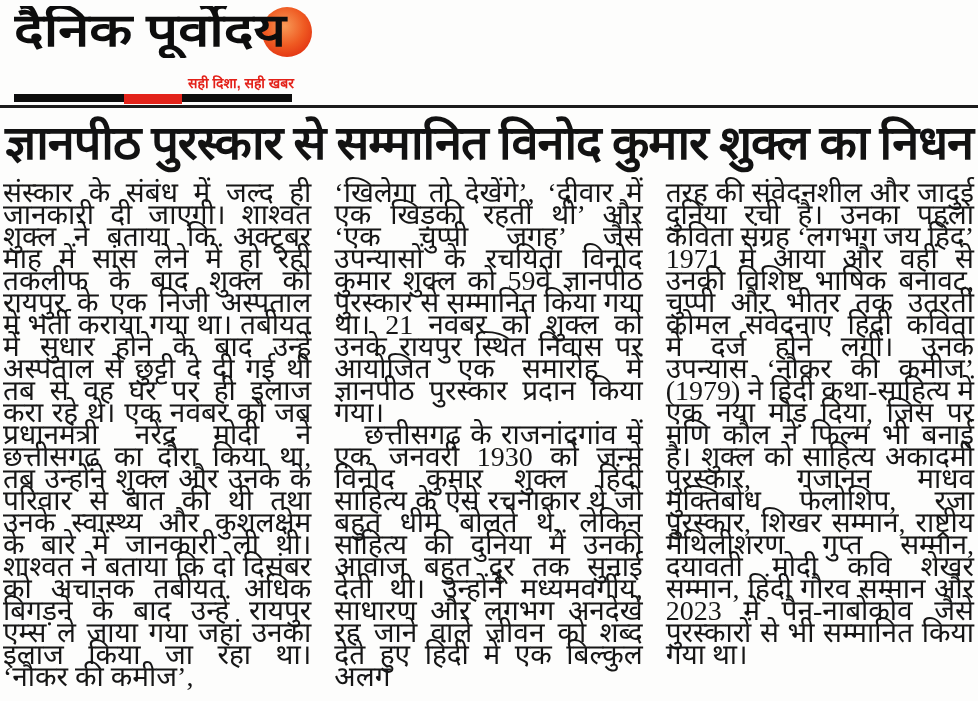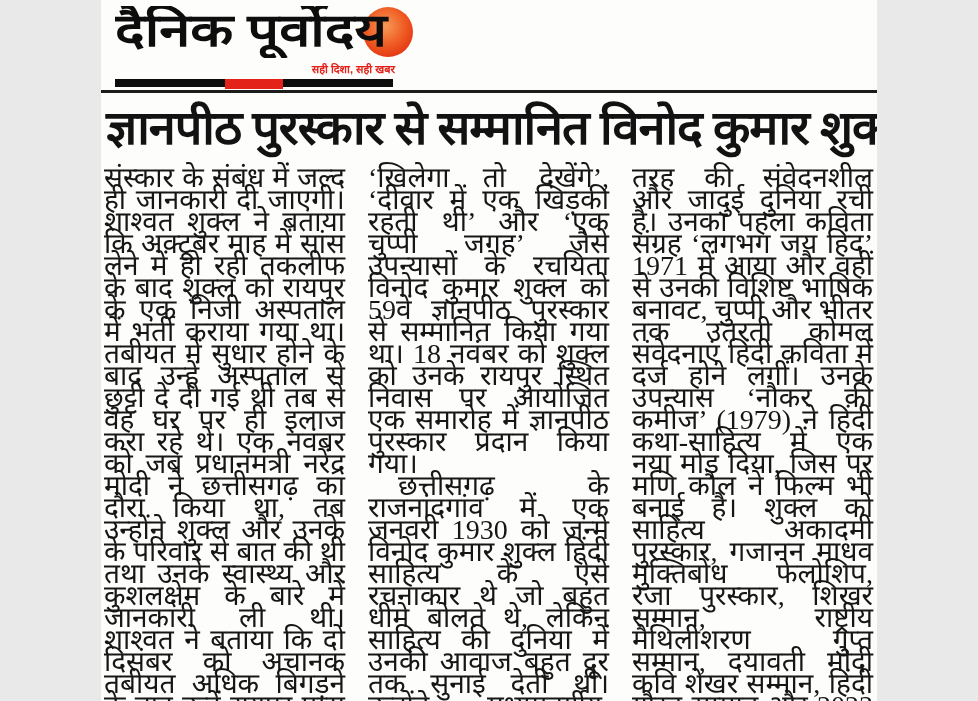--- a/index.html
+++ b/index.html
@@ -1,38 +1,38 @@
 <!DOCTYPE html>
 <html lang="hi"><head>
 <meta charset="utf-8">
 <style>
   html,body { margin:0; padding:0; }
   body { background:#e9e9e9; }
   .page {
-    position:relative; width:776px; height:701px; margin:0 auto;
+    position:relative; width:978px; height:701px; margin:0 auto;
     background:#fdfdfc; overflow:hidden;
     font-family:"Liberation Serif", serif; color:#141414;
   }
   
   .masthead { padding:6px 0 0 14px; width:284px; }
   .logo-wrap { position:relative; width:282px; }
   .sun {
     position:absolute; top:1px; right:-16px; width:50px; height:50px;
     border-radius:50%; z-index:0;
     background:radial-gradient(circle at 45% 38%, #f79a57 0%, #ef5a22 48%, #e02a0e 88%);
   }
   .logo-svg { position:relative; display:block; z-index:1; }
   .logo-text {
     font-family:"Liberation Serif", serif;
     font-weight:900; font-size:46px; fill:#0d0d0d;
   }
   .tagline {
     position:relative; z-index:1; text-align:right; color:#e32119;
     font-family:"Liberation Sans", sans-serif;
-    font-weight:bold; font-size:11px; line-height:1; margin:6px 2px 4px 0;
+    font-weight:bold; font-size:14px; line-height:1; margin:18px 2px 4px 0;
   }
   .logo-bar { position:relative; height:8px; background:#0d0d0d; width:278px; }
   .ribbon { position:absolute; left:110px; top:0; width:58px; height:10px; background:#e3231a; }
   .top-rule { height:3px; background:#1c1c1c; margin-top:3px; }
   
   .headline-svg { display:block; margin-top:2px; }
   .headline-text {
     font-family:"Liberation Serif", serif;
     font-weight:800; font-size:47px; fill:#121212; letter-spacing:-1px;
   }
@@ -67,21 +67,21 @@
 
   <svg class="headline-svg" width="978" height="64">
     <text x="5" y="49" textLength="968" lengthAdjust="spacingAndGlyphs" class="headline-text">ज्ञानपीठ पुरस्कार से सम्मानित विनोद कुमार शुक्ल का निधन</text>
   </svg>
 
   <main class="article">
     <div class="col">
       <p class="body-par">संस्कार के संबंध में जल्द ही जानकारी दी जाएगी। शाश्वत शुक्ल ने बताया कि अक्टूबर माह में सांस लेने में हो रही तकलीफ के बाद शुक्ल को रायपुर के एक निजी अस्पताल में भर्ती कराया गया था। तबीयत में सुधार होने के बाद उन्हें अस्पताल से छुट्टी दे दी गई थी तब से वह घर पर ही इलाज करा रहे थे। एक नवंबर को जब प्रधानमंत्री नरेंद्र मोदी ने छत्तीसगढ़ का दौरा किया था, तब उन्होंने शुक्ल और उनके के परिवार से बात की थी तथा उनके स्वास्थ्य और कुशलक्षेम के बारे में जानकारी ली थी। शाश्वत ने बताया कि दो दिसंबर को अचानक तबीयत अधिक बिगड़ने के बाद उन्हें रायपुर एम्स ले जाया गया जहां उनका इलाज किया जा रहा था। ‘नौकर की कमीज’,</p>
     </div>
     <div class="col">
-      <p class="body-par">‘खिलेगा तो देखेंगे’, ‘दीवार में एक खिड़की रहती थी’ और ‘एक चुप्पी जगह’ जैसे उपन्यासों के रचयिता विनोद कुमार शुक्ल को 59वें ज्ञानपीठ पुरस्कार से सम्मानित किया गया था। 18 नवंबर को शुक्ल को उनके रायपुर स्थित निवास पर आयोजित एक समारोह में ज्ञानपीठ पुरस्कार प्रदान किया गया।</p>
+      <p class="body-par">‘खिलेगा तो देखेंगे’, ‘दीवार में एक खिड़की रहती थी’ और ‘एक चुप्पी जगह’ जैसे उपन्यासों के रचयिता विनोद कुमार शुक्ल को 59वें ज्ञानपीठ पुरस्कार से सम्मानित किया गया था। 21 नवंबर को शुक्ल को उनके रायपुर स्थित निवास पर आयोजित एक समारोह में ज्ञानपीठ पुरस्कार प्रदान किया गया।</p>
       <p class="body-par indent">छत्तीसगढ़ के राजनांदगांव में एक जनवरी 1930 को जन्मे विनोद कुमार शुक्ल हिंदी साहित्य के ऐसे रचनाकार थे जो बहुत धीमे बोलते थे, लेकिन साहित्य की दुनिया में उनकी आवाज बहुत दूर तक सुनाई देती थी। उन्होंने मध्यमवर्गीय, साधारण और लगभग अनदेखे रह जाने वाले जीवन को शब्द देते हुए हिंदी में एक बिल्कुल अलग</p>
     </div>
     <div class="col">
       <p class="body-par">तरह की संवेदनशील और जादुई दुनिया रची है। उनका पहला कविता संग्रह ‘लगभग जय हिंद’ 1971 में आया और वहीं से उनकी विशिष्ट भाषिक बनावट, चुप्पी और भीतर तक उतरती कोमल संवेदनाएं हिंदी कविता में दर्ज होने लगीं। उनके उपन्यास ‘नौकर की कमीज’ (1979) ने हिंदी कथा-साहित्य में एक नया मोड़ दिया, जिस पर मणि कौल ने फिल्म भी बनाई है। शुक्ल को साहित्य अकादमी पुरस्कार, गजानन माधव मुक्तिबोध फेलोशिप, रजा पुरस्कार, शिखर सम्मान, राष्ट्रीय मैथिलीशरण गुप्त सम्मान, दयावती मोदी कवि शेखर सम्मान, हिंदी गौरव सम्मान और 2023 में पैन-नाबोकोव जैसे पुरस्कारों से भी सम्मानित किया गया था।</p>
     </div>
   </main>
 
 </div>
 
 </body></html>

